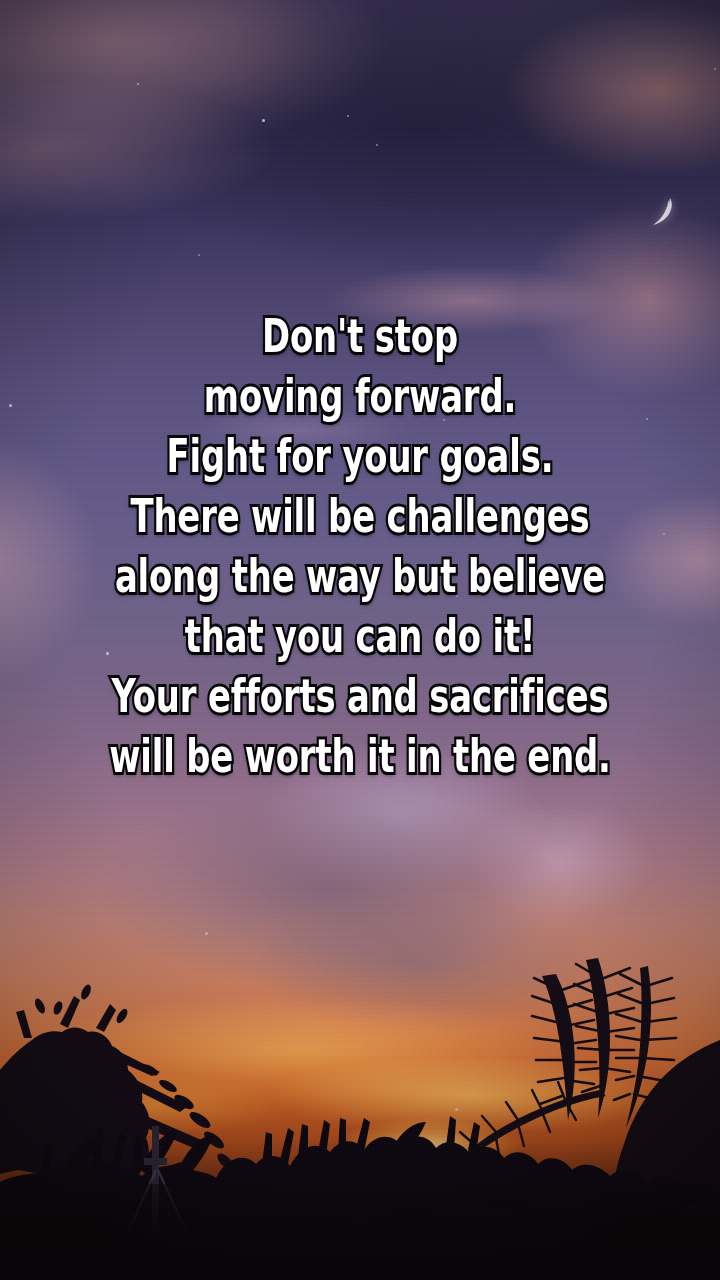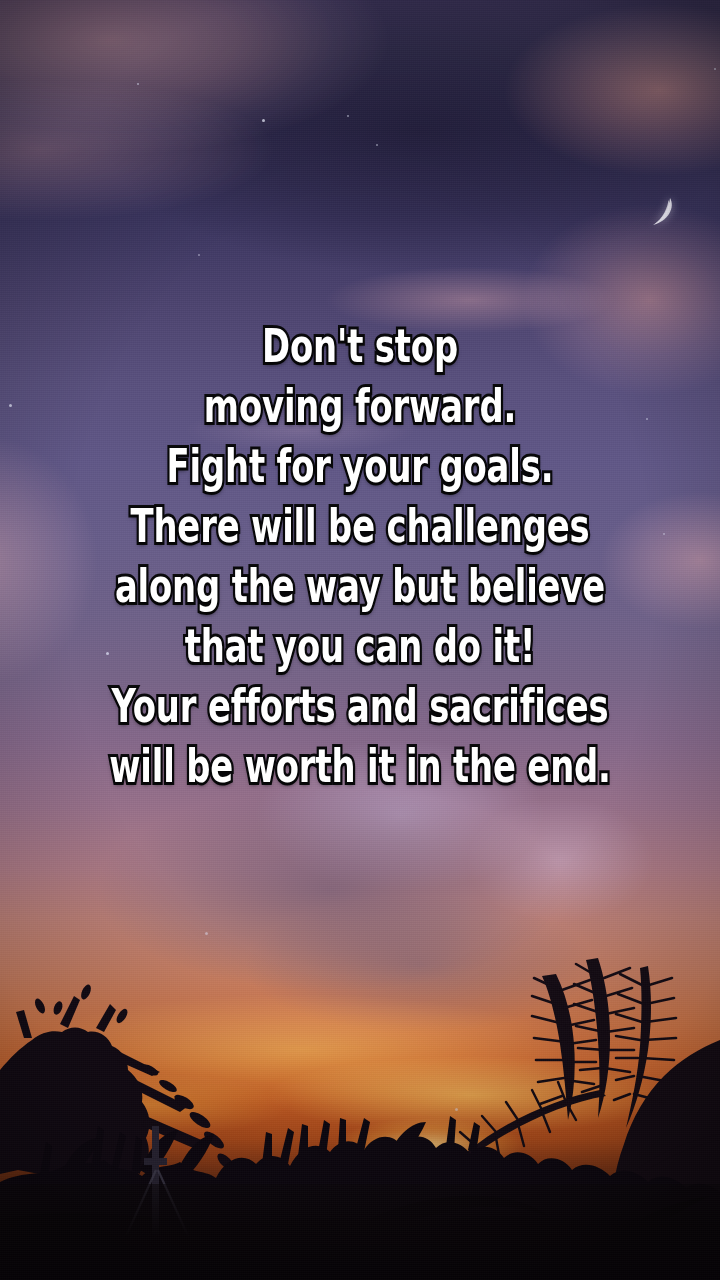--- a/index.html
+++ b/index.html
@@ -185,21 +185,21 @@
 
   .ground {
     position:absolute; left:0; bottom:0; width:720px; height:96px;
     background:linear-gradient(to bottom, rgba(12,7,11,.55) 0%, #0a0509 55%, #080409 100%);
   }
 
   
   #quote {
     position:absolute;
     left:0; right:0;
-    top:316px;
+    top:306px;
     text-align:center;
     padding:0 8px;
     z-index:40;
   }
   #quote .line {
     display:block;
     font-family:"DejaVu Sans", sans-serif;
     font-weight:700;
     font-size:46px;
     line-height:60px;

